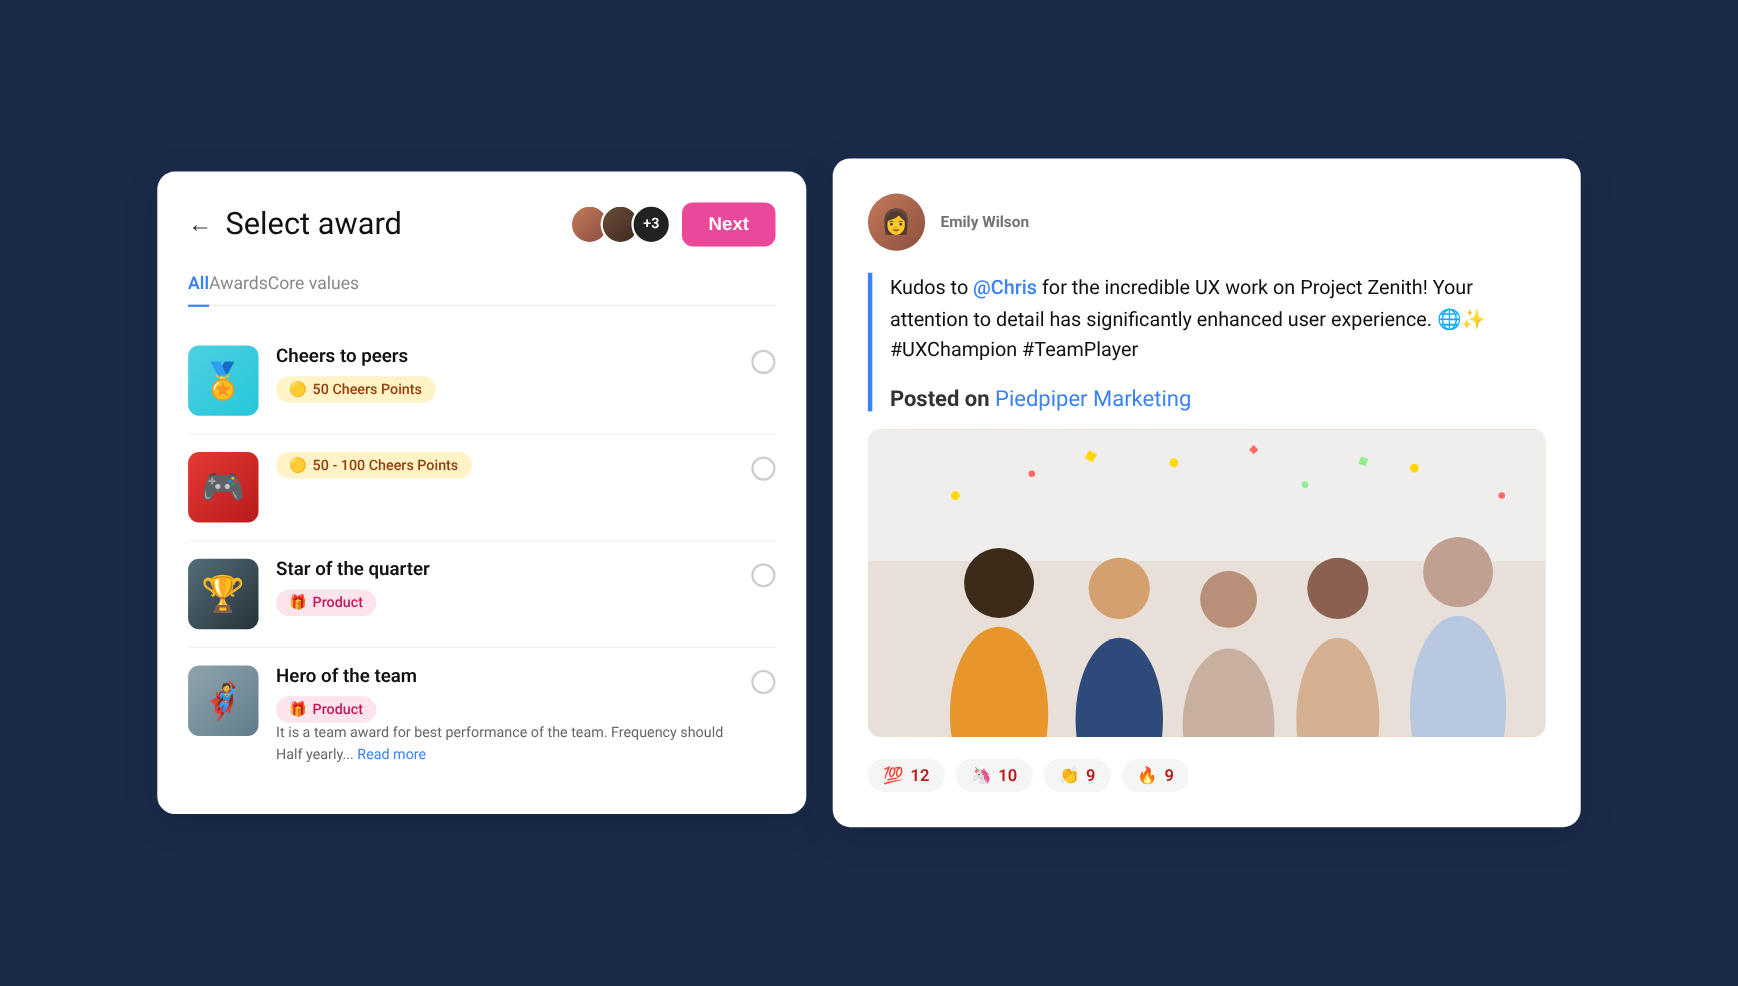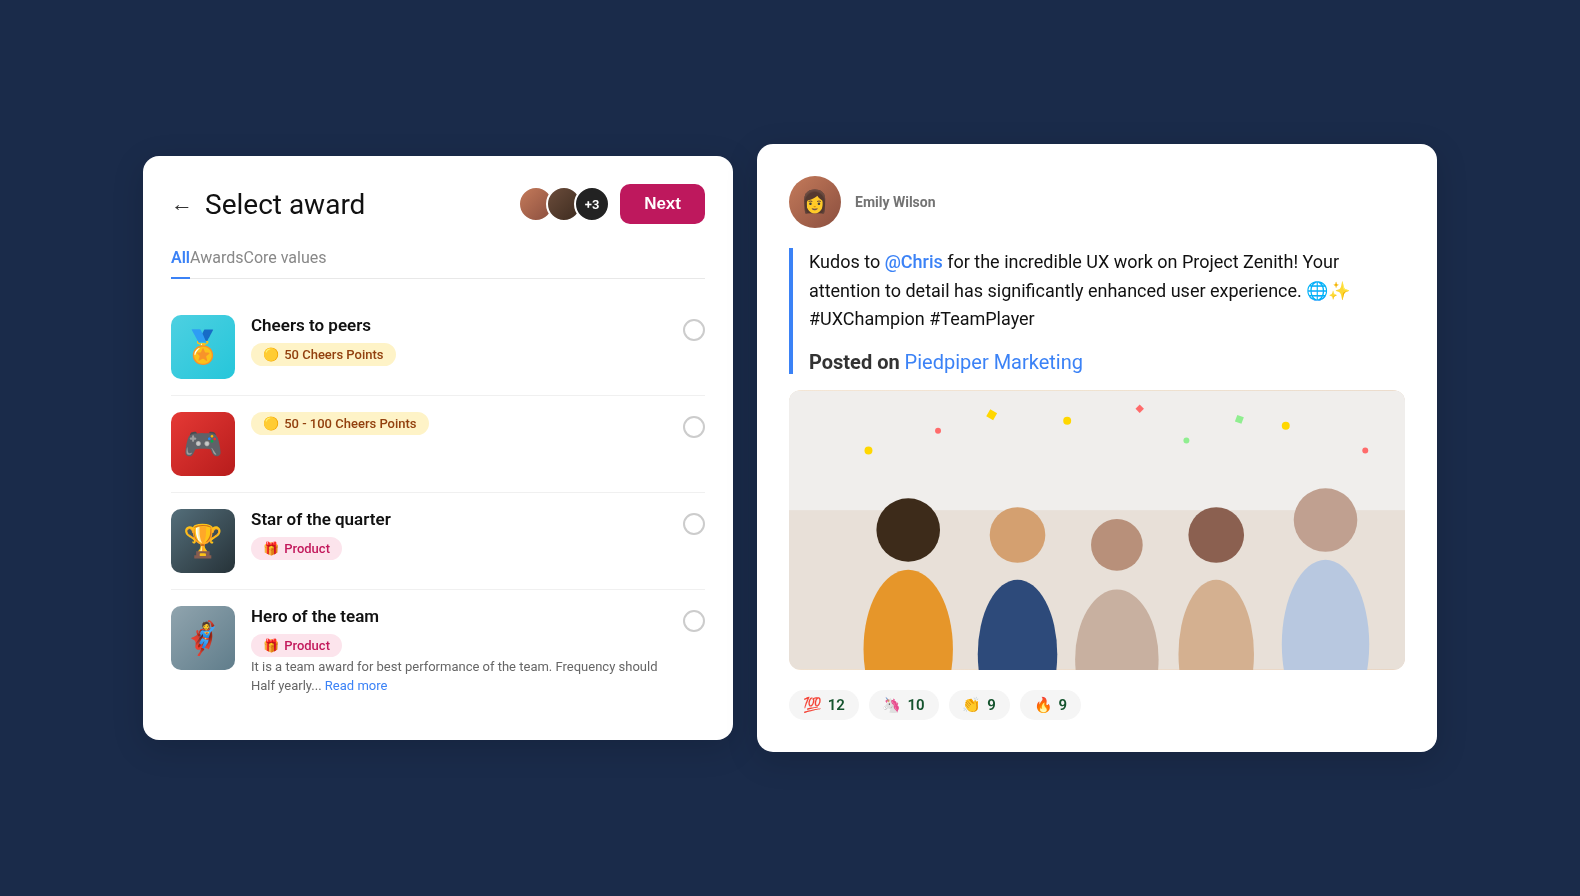--- a/index.html
+++ b/index.html
@@ -84,21 +84,21 @@
     .avatar-2 { background: linear-gradient(135deg, #6b4c3b, #3d2b1f); }
 
     .avatar-count {
       background: #222;
       color: #fff;
       font-size: 13px;
       font-weight: 600;
     }
 
     .next-btn {
-      background: #be185d;
+      background: #ec4899;
       color: #fff;
       border: none;
       border-radius: 10px;
       padding: 10px 24px;
       font-size: 17px;
       font-weight: 600;
       cursor: pointer;
     }
 
     
@@ -312,21 +312,21 @@
       gap: 6px;
       background: #f5f5f5;
       border-radius: 20px;
       padding: 6px 14px;
       font-size: 15px;
       cursor: pointer;
     }
 
     .reaction-count {
       font-weight: 600;
-      color: #14532d;
+      color: #b91c1c;
       text-align: center;
     }
   </style>
 </head>
 <body>
 
 <div class="left-panel">
   <div class="panel-header">
     <div class="header-left">
       <button class="back-btn">←</button>

